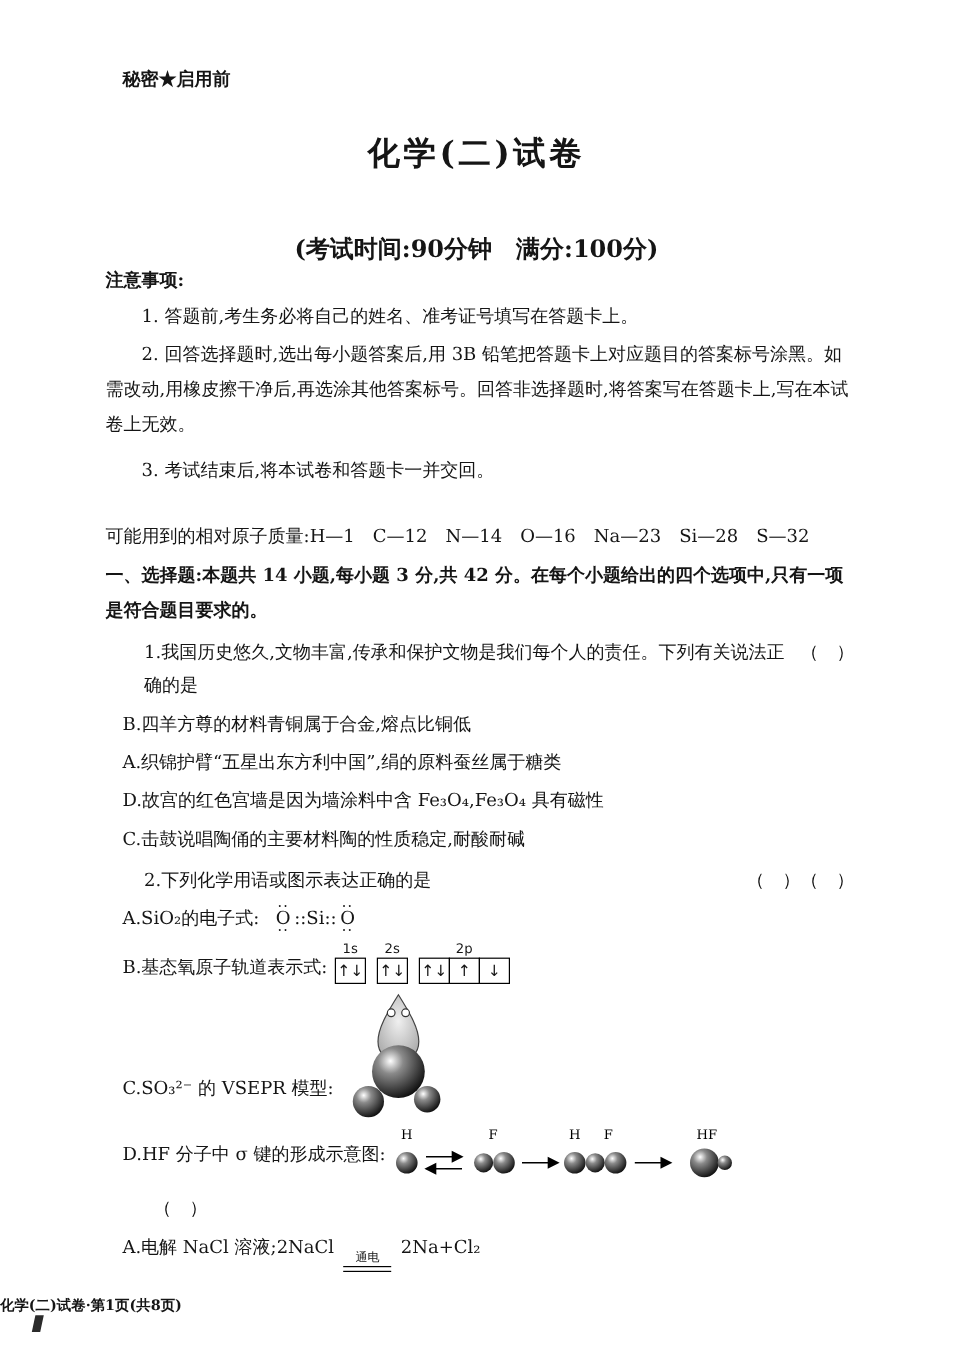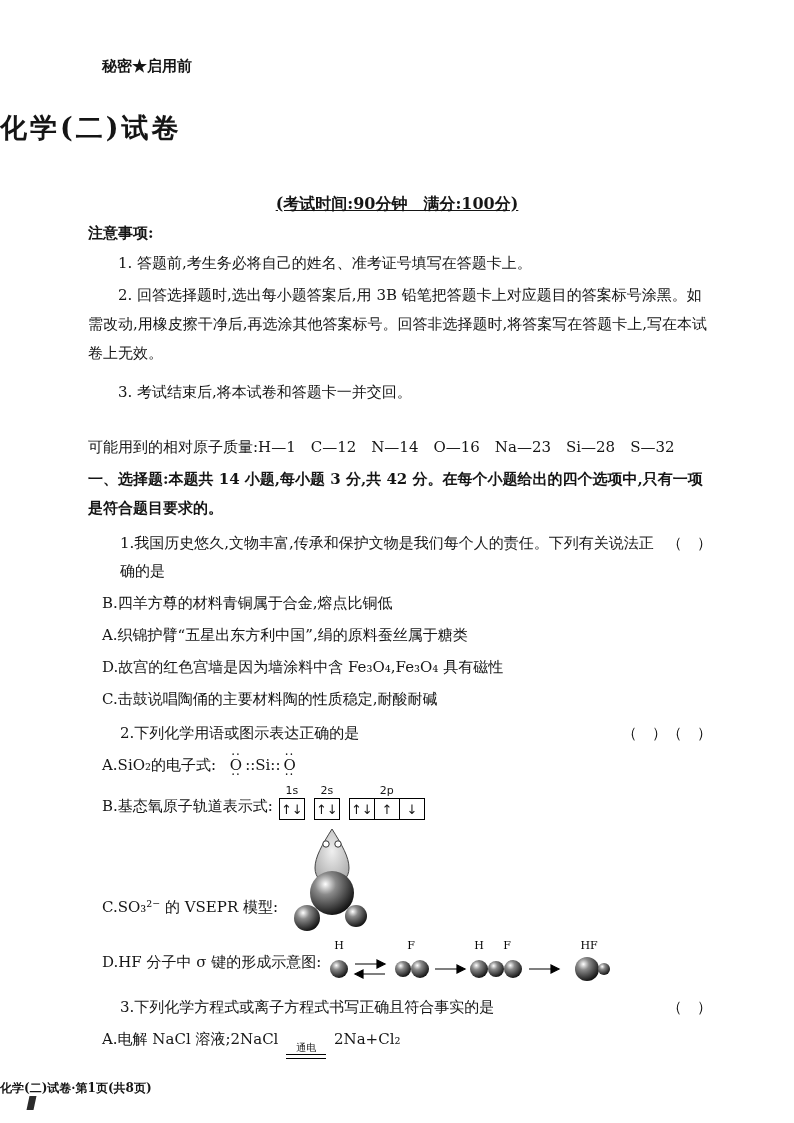--- a/index.html
+++ b/index.html
@@ -6,24 +6,24 @@
   .page{
     position:relative;
     width:794px;height:1123px;
     background:#fff;
     color:#151515;
     font-family:"DejaVu Serif","Liberation Serif",serif;
     font-size:15px;
     overflow:hidden;
   }
   .security{position:absolute;top:57px;left:88px;font-weight:bold;font-size:15px;margin-left:14px;}
-  .title{position:absolute;top:110px;left:0;width:100%;margin:0;
+  .title{position:absolute;top:110px;left:0;width:100%;margin:0;text-align:center;
          font-size:27px;font-weight:bold;letter-spacing:3px;}
   .subtitle{position:absolute;top:194px;left:0;width:100%;text-align:center;
-            font-weight:bold;font-size:16px;text-decoration:underline;}
+            font-weight:bold;font-size:20px;}
   .content{position:absolute;top:220px;left:88px;width:624px;}
   .notice-heading{font-weight:bold;line-height:26px;}
   .notice-item{margin:3px 0;text-indent:2em;line-height:29px;}
   .notice-item.last{margin-top:10px;}
   .masses{margin:26px 0 0 0;line-height:28px;}
   .section-heading{margin:4px 0 0 0;font-weight:bold;line-height:29px;}
   .question{margin-top:6px;}
   .stem-row{display:flex;justify-content:space-between;align-items:baseline;line-height:28px;margin-left:32px;}
   .bracket{white-space:nowrap;margin-left:8px;}
   .option{margin:5px 0 5px 14px;line-height:27px;}
@@ -188,21 +188,20 @@
 
           <text x="264" y="12" font-size="11" text-anchor="middle" fill="#000">HF</text>
           <circle cx="262" cy="32" r="12" fill="url(#sph2)"></circle>
           <circle cx="279" cy="32" r="6" fill="url(#sph2)"></circle>
         </svg>
       </div>
     </div>
 
     <div class="question">
       <div class="stem-row">
-        <span>3.下列化学方程式或离子方程式书写正确且符合事实的是</span>
         <span class="bracket">（　）</span>
       </div>
       <div class="option">
         <span>A.电解 NaCl 溶液;2NaCl</span>
         <span class="cond">
           <span class="cond-text">通电</span>
           <span class="cond-line"></span>
         </span>
         <span>2Na+Cl₂</span>
       </div>

